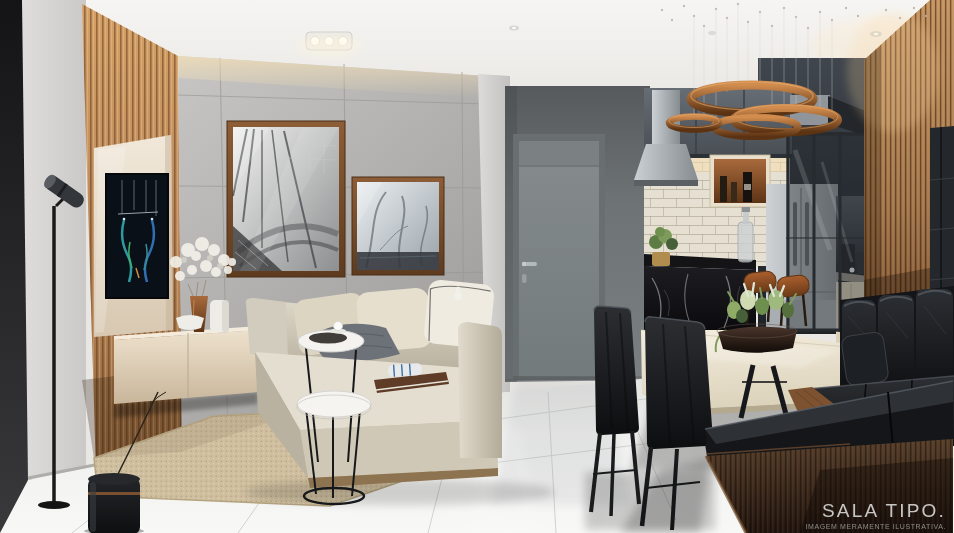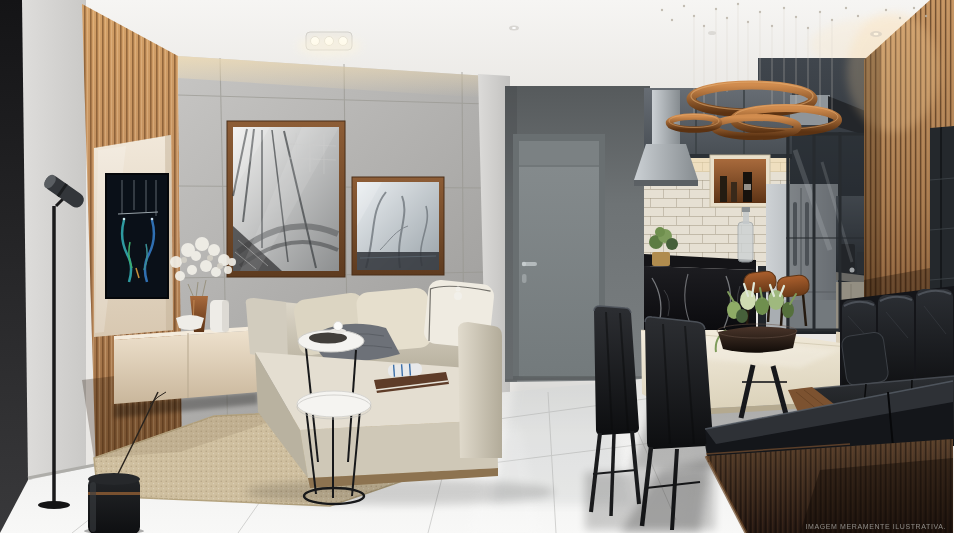--- a/index.html
+++ b/index.html
@@ -717,15 +717,16 @@
     <polygon points="706,456 953,439 953,533 746,533" fill="url(#gWalnut)"></polygon>
     <polygon points="706,456 953,439 953,533 746,533" fill="url(#pWal)"></polygon>
     <line x1="706" y1="456" x2="746" y2="533" stroke="#6f4a29" stroke-width="3" opacity=".7"></line>
     <line x1="706" y1="454" x2="850" y2="444" stroke="#8a5a33" stroke-width="1.5" opacity=".6"></line>
     <polygon points="820,470 953,458 953,533 800,533" fill="#120b06" opacity=".45"></polygon>
   </g>
 </g>
 </svg>
 
 <div class="caption">
+  <div class="title">SALA TIPO.</div>
   <div class="subtitle">IMAGEM MERAMENTE ILUSTRATIVA.</div>
 </div>
 </div>
 
 </body></html>

